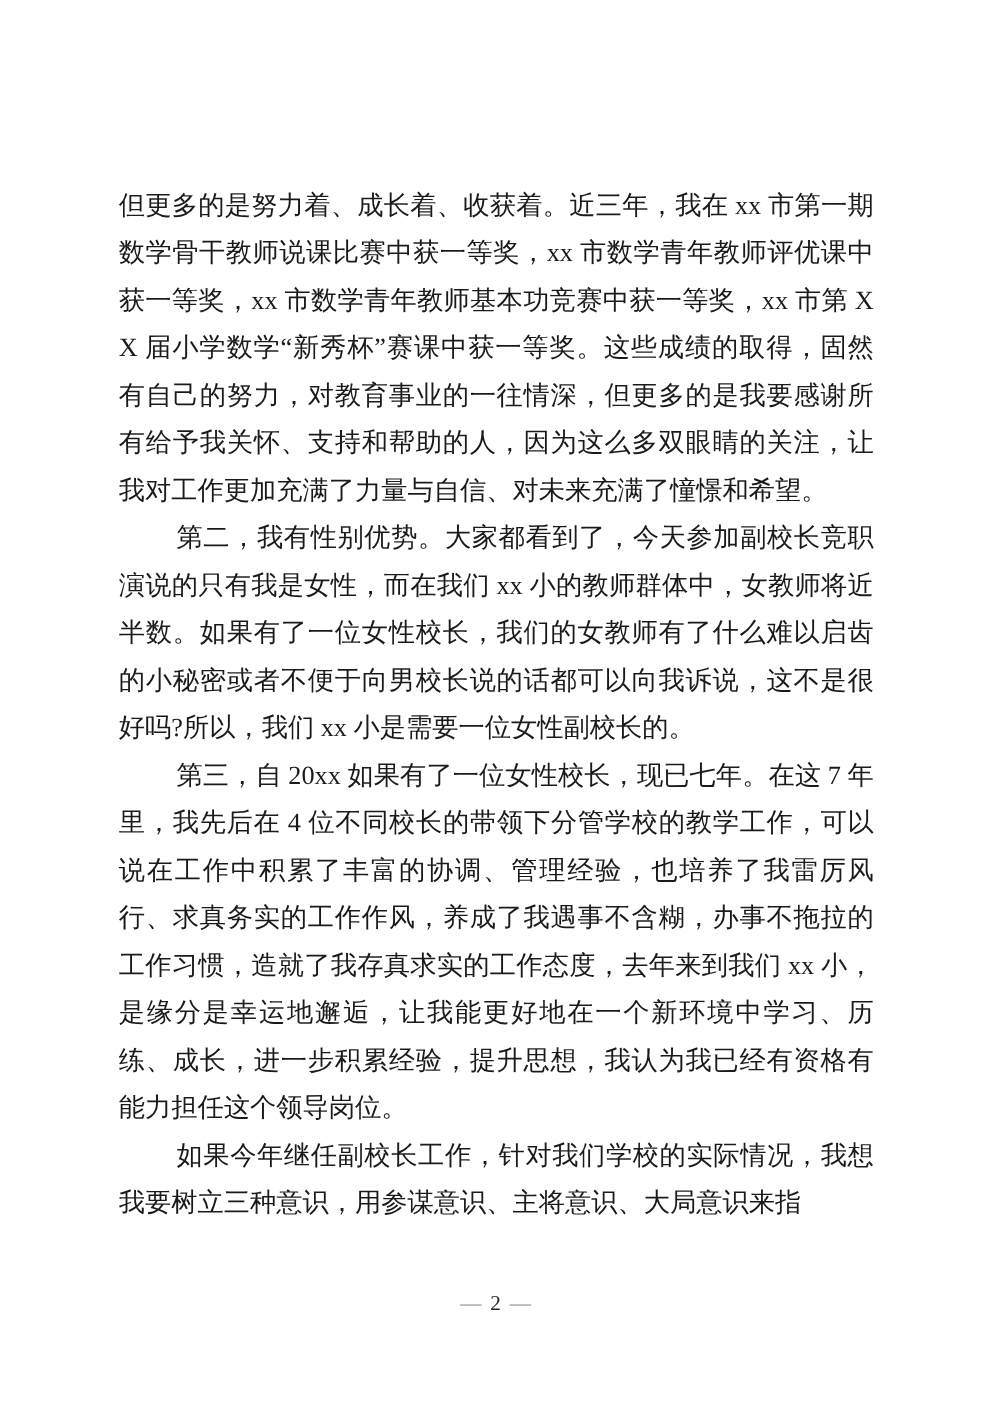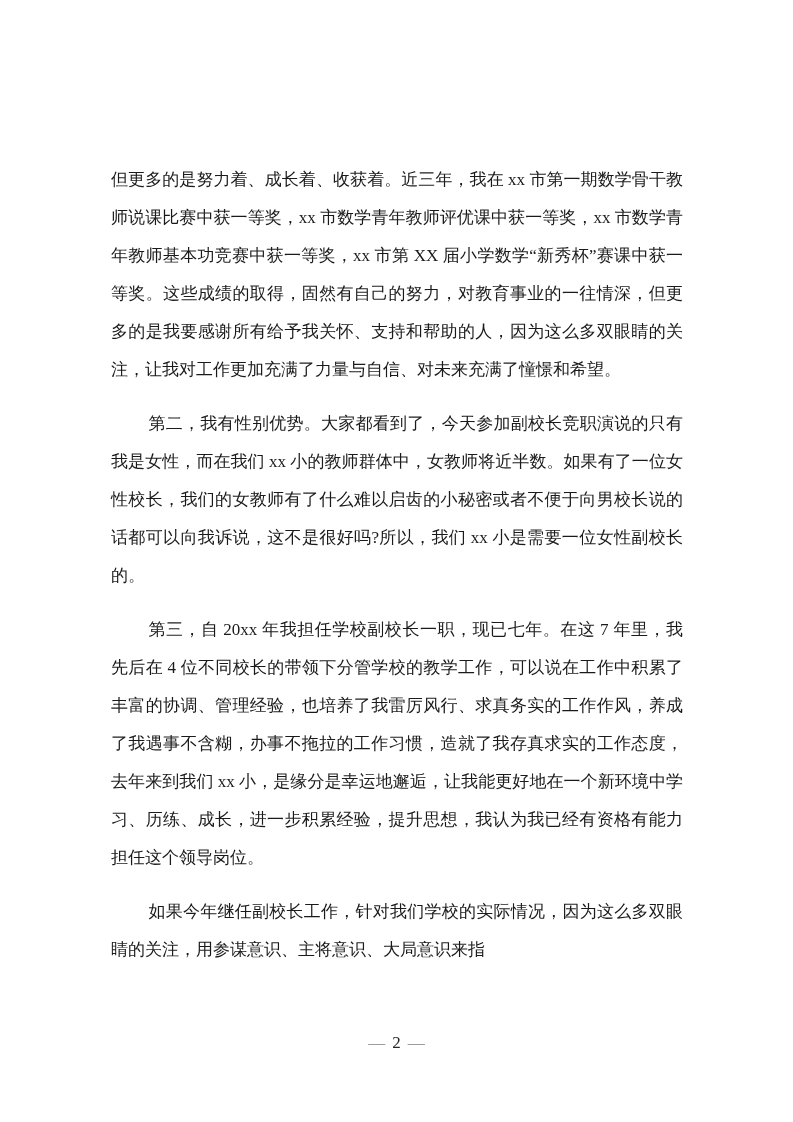--- a/index.html
+++ b/index.html
@@ -15,23 +15,23 @@
     overflow: hidden;
     font-family: "Liberation Serif", "DejaVu Serif", serif;
   }
   .content {
     position: absolute;
     left: 95px;
     top: 145px;
     width: 604px;
   }
   .content p {
-    margin: 16px;
+    margin: 0;
     padding: 0;
-    font-size: 17px;
+    font-size: 21px;
     line-height: 38px;
     color: #1a1a1a;
     text-align: justify;
     text-justify: inter-ideograph;
     word-break: break-all;
   }
   .content p.indent {
     text-indent: 2.2em;
   }
   .lead {
@@ -56,21 +56,21 @@
 <body>
 
 <div class="page">
 
   <div class="content">
 
     <p><span>但更多的是努力着、成长着、收获着。近三年，我在 xx 市第一期数学骨干教师说课比赛中获一等奖，xx 市数学青年教师评优课中获一等奖，xx 市数学青年教师基本功竞赛中获一等奖，xx 市第 XX 届小学数学“新秀杯”赛课中获一等奖。这些成绩的取得，固然有自己的努力，对教育事业的一往情深，但更多的是我要感谢所有给予我关怀、支持和帮助的人，因为这么多双眼睛的关注，让我对工作更加充满了力量与自信、对未来充满了憧憬和希望。</span></p>
 
     <p class="indent"><span class="lead">第二，我有性别优势。</span><span>大家都看到了，今天参加副校长竞职演说的只有我是女性，而在我们 xx 小的教师群体中，女教师将近半数。如果有了一位女性校长，我们的女教师有了什么难以启齿的小秘密或者不便于向男校长说的话都可以向我诉说，这不是很好吗?所以，我们 xx 小是需要一位女性副校长的。</span></p>
 
-    <p class="indent"><span class="lead">第三，自 20xx 年我担任学校副校长一职，现已七年。</span><span>在这 7 年里，我先后在 4 位不同校长的带领下分管学校的教学工作，可以说在工作中积累了丰富的协调、管理经验，也培养了我雷厉风行、求真务实的工作作风，养成了我遇事不含糊，办事不拖拉的工作习惯，造就了我存真求实的工作态度，去年来到我们 xx 小，是缘分是幸运地邂逅，让我能更好地在一个新环境中学习、历练、成长，进一步积累经验，提升思想，我认为我已经有资格有能力担任这个领导岗位。</span></p>
+    <p class="indent"><span class="lead">第三，自 20xx 如果有了一位女性校长，现已七年。</span><span>在这 7 年里，我先后在 4 位不同校长的带领下分管学校的教学工作，可以说在工作中积累了丰富的协调、管理经验，也培养了我雷厉风行、求真务实的工作作风，养成了我遇事不含糊，办事不拖拉的工作习惯，造就了我存真求实的工作态度，去年来到我们 xx 小，是缘分是幸运地邂逅，让我能更好地在一个新环境中学习、历练、成长，进一步积累经验，提升思想，我认为我已经有资格有能力担任这个领导岗位。</span></p>
 
-    <p class="indent"><span>如果今年继任副校长工作，针对我们学校的实际情况，因为这么多双眼睛的关注，用参谋意识、主将意识、大局意识来指</span></p>
+    <p class="indent"><span>如果今年继任副校长工作，针对我们学校的实际情况，我想我要树立三种意识，用参谋意识、主将意识、大局意识来指</span></p>
 
   </div>
 
   <div class="footer"><span class="dash">—</span><span>2</span><span class="dash">—</span></div>
 
 </div>
 
 </body></html>

